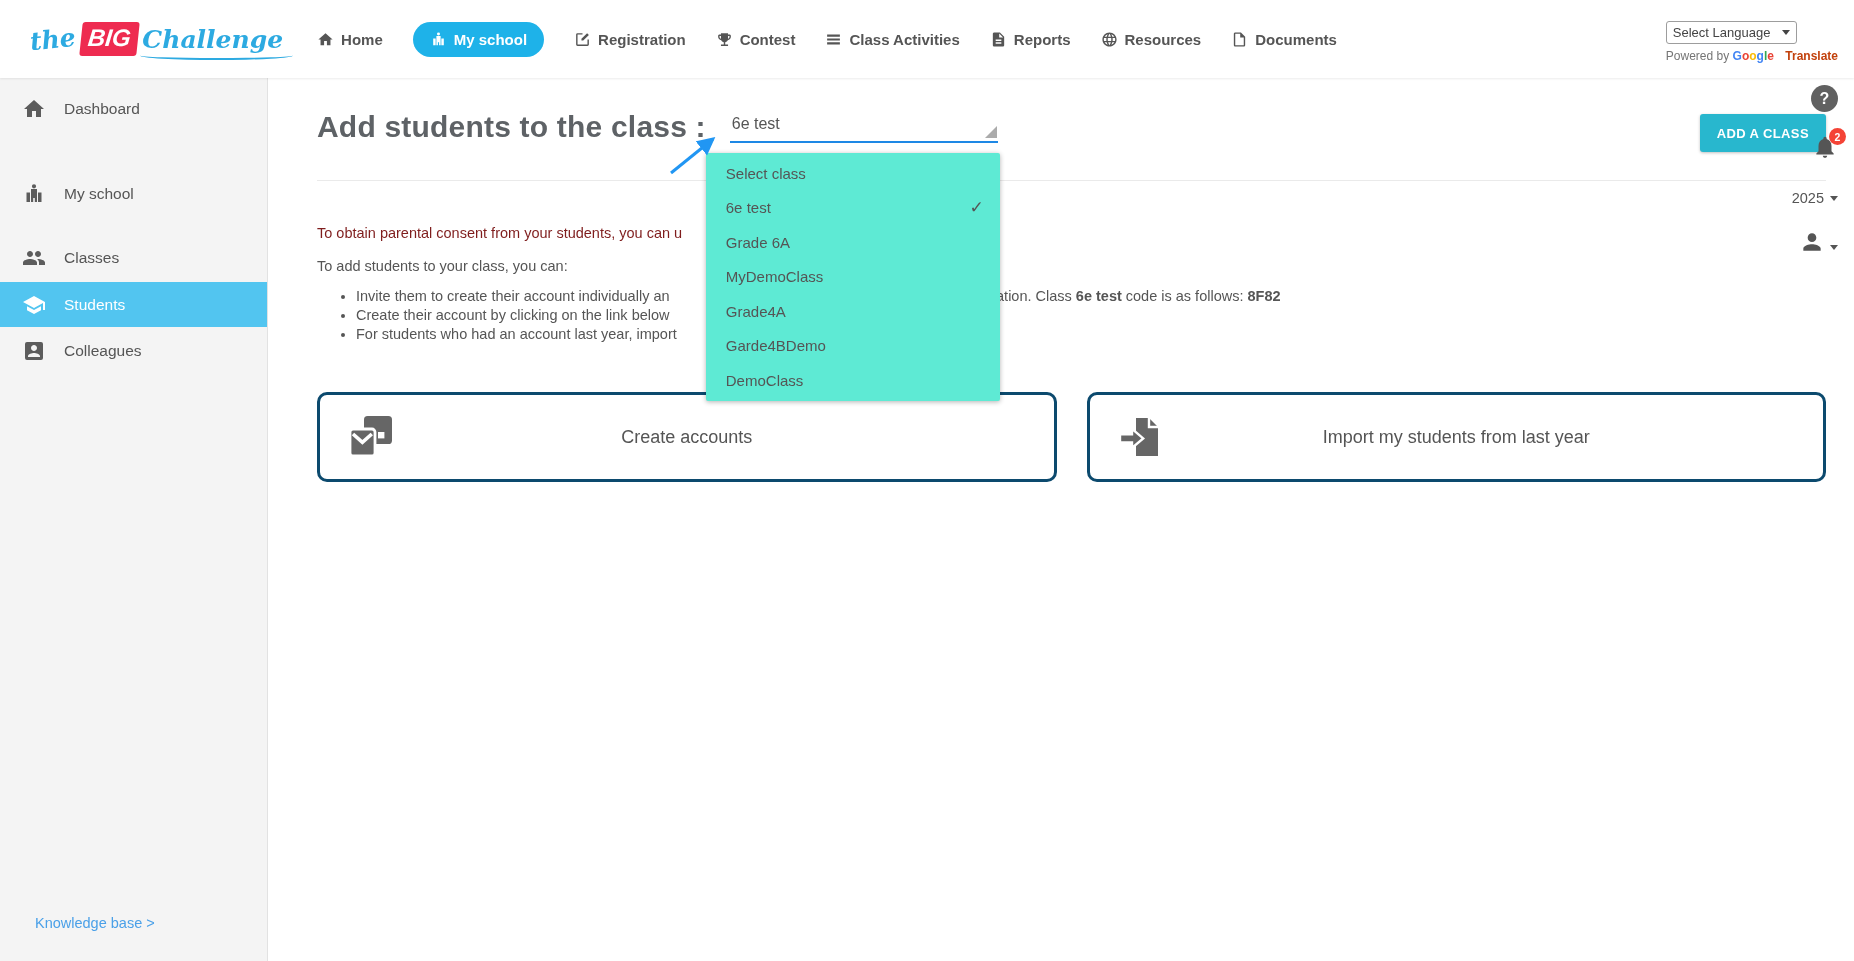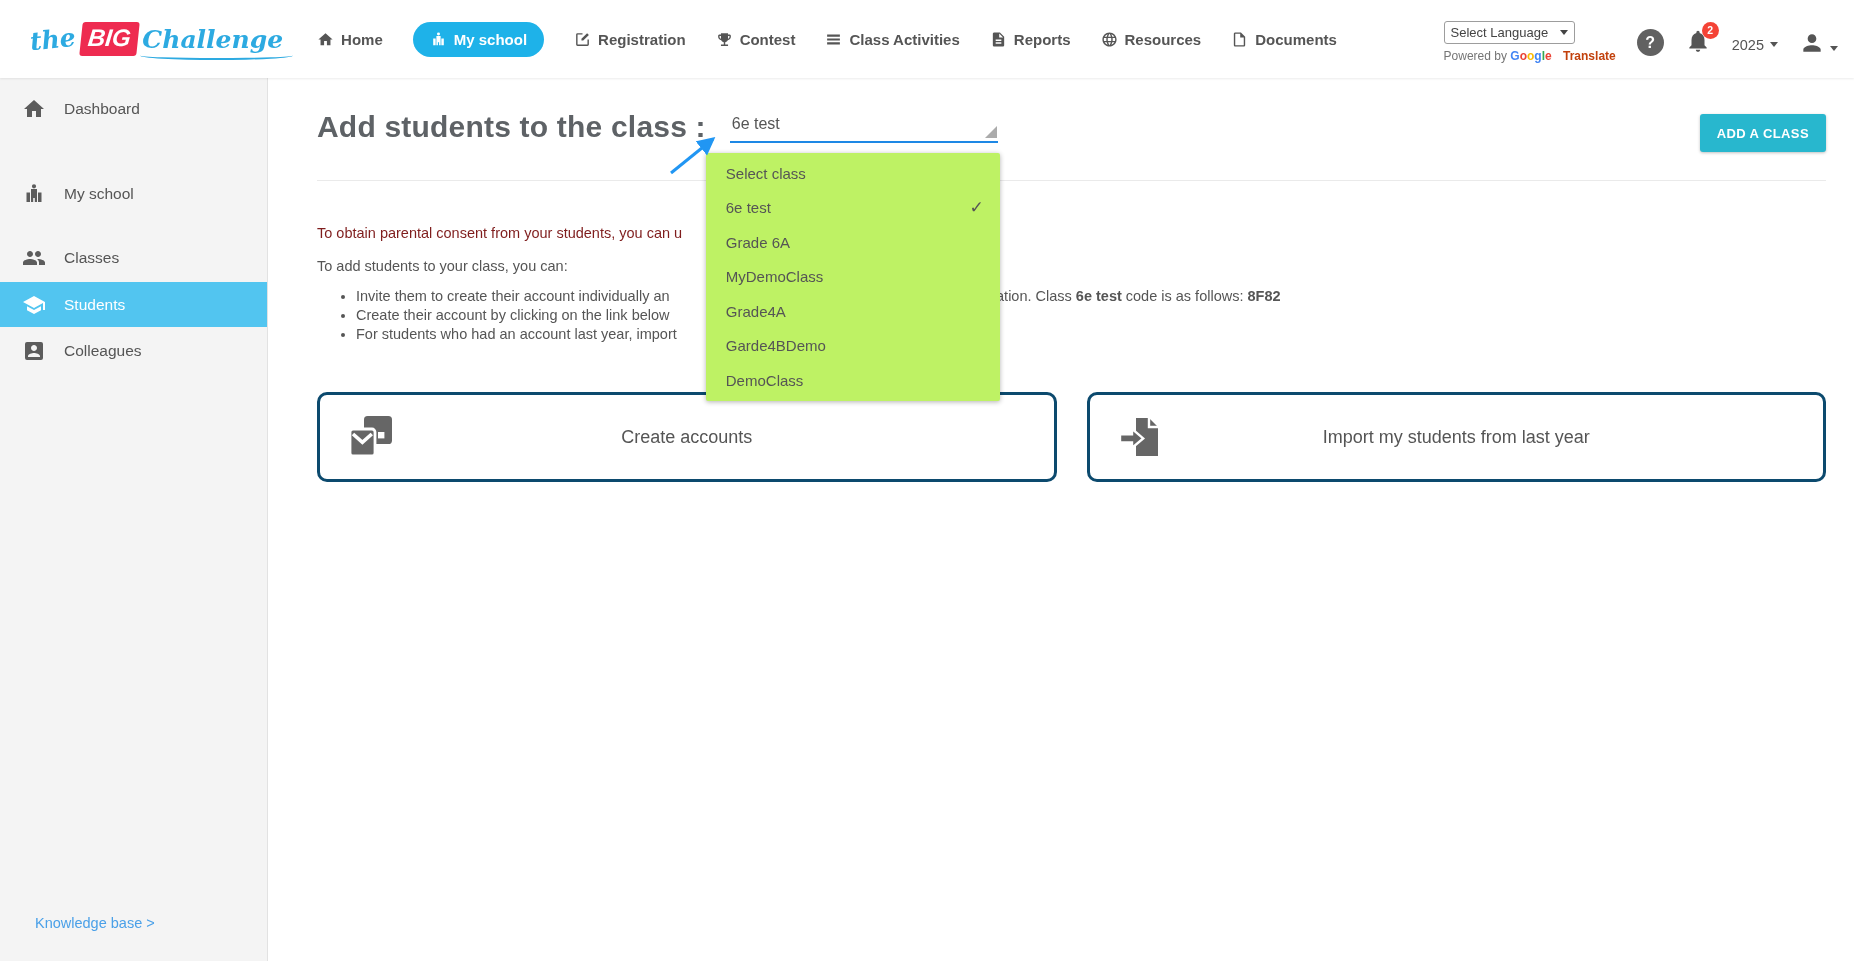--- a/index.html
+++ b/index.html
@@ -19,21 +19,21 @@
   .logo-challenge::after { content:""; position:absolute; left:-2px; right:-10px; bottom:-6px;
     height:7px; border-bottom:2px solid #2daae1; border-radius:50%; }
 
   .nav { display:flex; align-items:center; gap:30px; margin-left:34px; }
   .nav-item { display:flex; align-items:center; gap:7px; font-size:15px; font-weight:bold;
     color:#555; cursor:pointer; white-space:nowrap; }
   .nav-item svg { width:17px; height:17px; fill:#555; flex:0 0 auto; }
   .nav-item.pill { background:#1eb2e9; color:#fff; padding:9px 17px; border-radius:30px; }
   .nav-item.pill svg { fill:#fff; }
 
-  .header-right { position:absolute; right:16px; top:21px; display:flex; align-items:center; gap:21px; }
+  .header-right { position:absolute; right:16px; top:21px; display:flex; align-items:flex-end; gap:21px;flex-direction:column; }
   .lang-block { display:flex; flex-direction:column; }
   .lang-select { display:flex; align-items:center; justify-content:space-between; width:131px;
     border:1px solid #9d9d9d; border-radius:3px; padding:3px 6px; font-size:13px; color:#444;
     background:#fff; cursor:pointer; }
   .lang-caret { width:0; height:0; border-left:4px solid transparent; border-right:4px solid transparent;
     border-top:5px solid #444; }
   .powered { margin-top:5px; font-size:12px; color:#757575; white-space:nowrap; }
   .powered .translate { color:#c2410c; font-weight:bold; margin-left:8px; }
   .g-b{color:#4285F4;font-weight:bold}.g-r{color:#EA4335;font-weight:bold}
   .g-y{color:#FBBC05;font-weight:bold}.g-g{color:#34A853;font-weight:bold}
@@ -77,21 +77,21 @@
   h1.page-title { font-size:30px; font-weight:bold; color:#5e6266; line-height:38px; letter-spacing:.2px; }
   .class-select { position:relative; margin-left:24px; margin-bottom:3px; width:268px; cursor:pointer; }
   .class-select-value { display:block; font-size:16px; color:#555; padding:0 0 8px 2px;
     border-bottom:2px solid #1e88e5; }
   .select-caret { position:absolute; right:1px; bottom:5px; width:0; height:0;
     border-left:12px solid transparent; border-bottom:12px solid #8f8f8f; opacity:.75; }
   .add-class-btn { position:absolute; right:0; top:6px; height:38px; background:#28b7ce; color:#fff;
     border:none; border-radius:3px; font-family:inherit; font-size:13px; font-weight:bold;
     letter-spacing:.4px; padding:0 17px; cursor:pointer; box-shadow:0 1px 3px rgba(0,0,0,.25); }
 
-  .dd-panel { position:absolute; left:-24px; top:calc(100% + 10px); width:294px; background:#bef264;
+  .dd-panel { position:absolute; left:-24px; top:calc(100% + 10px); width:294px; background:#5eead4;
     border-radius:2px; box-shadow:0 1px 5px rgba(0,0,0,.3); padding:3px 0; z-index:20; }
   .dd-item { height:34.5px; display:flex; align-items:center; padding-left:20px; font-size:15px;
     color:#555; position:relative; cursor:pointer; }
   .dd-check { position:absolute; right:16px; font-size:17px; color:#555; }
 
   .annot-arrow { position:absolute; left:-64px; top:16px; width:62px; height:48; z-index:25;
     pointer-events:none; }
 
   .rule { border:none; border-top:1px solid #eaeaea; margin:34px 0 0; }
   .para1 { margin-top:44px; font-size:14.5px; color:#7f1d1d; }

